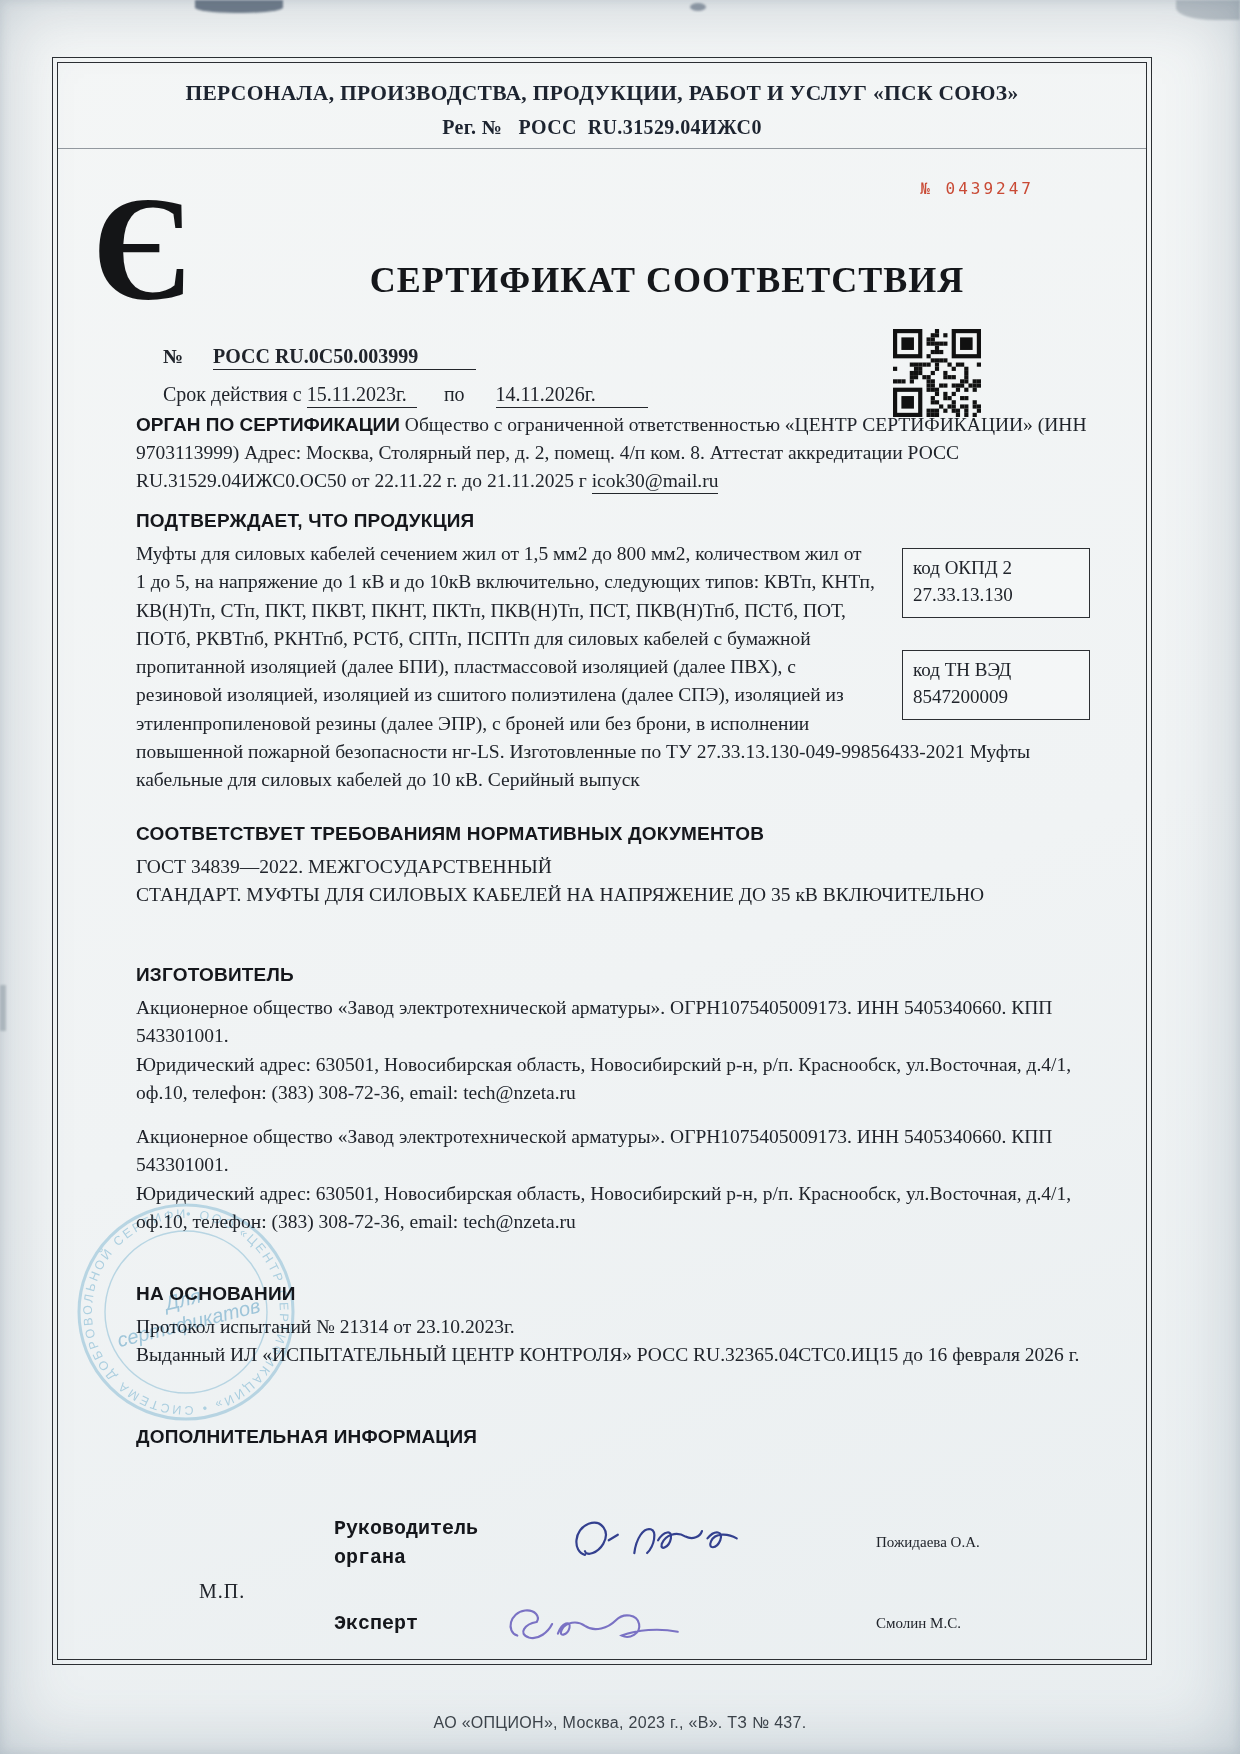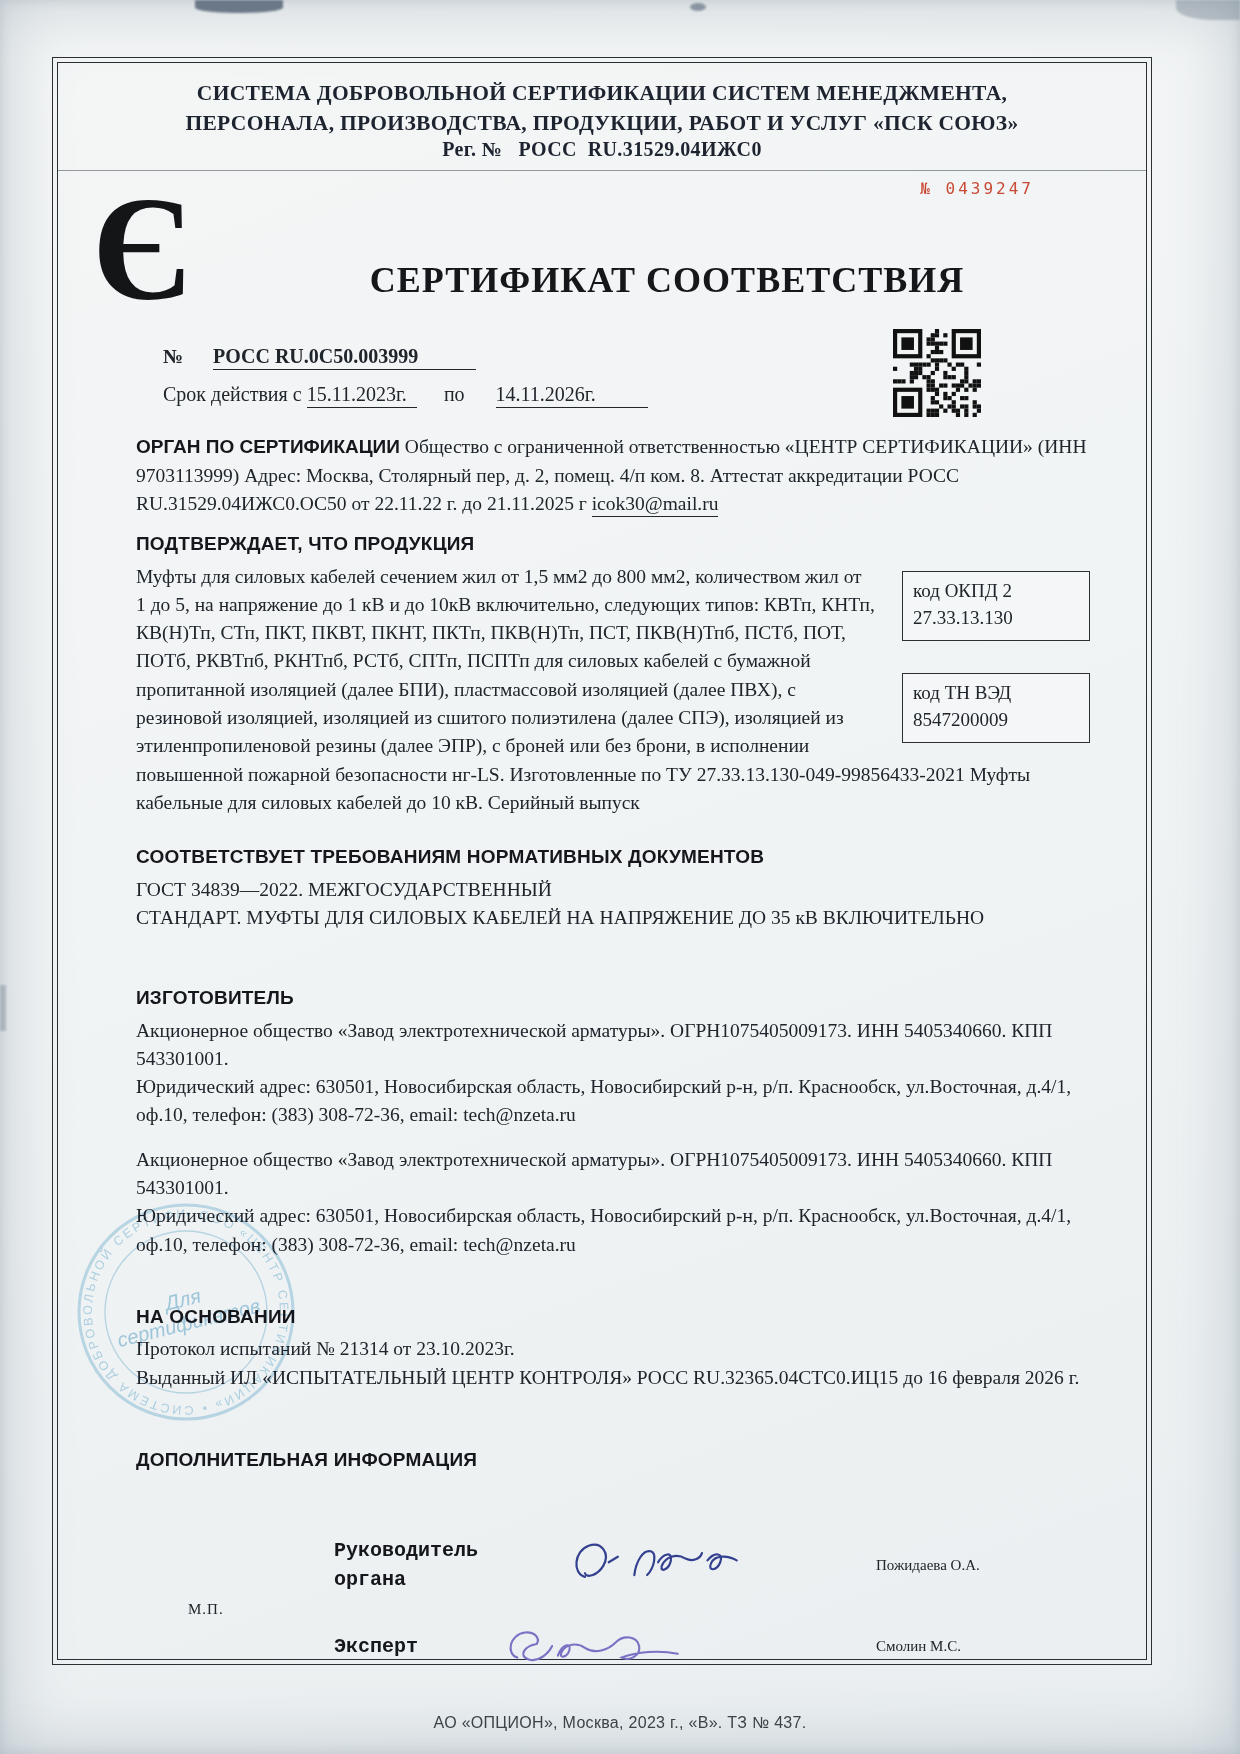--- a/index.html
+++ b/index.html
@@ -22,21 +22,21 @@
   .frame{position:absolute;left:52px;top:57px;width:1098px;height:1606px;border:1.8px solid #2c2f33;}
   .frame-inner{position:absolute;inset:4px;border:1.2px solid #2c2f33;}
   .content{position:absolute;inset:0;}
 
   .doc-header{
     text-align:center;padding:16px 30px 9px;margin:0 0 0 0;
     border-bottom:1px solid rgba(50,60,72,.5);
     font-weight:700;color:#1d2430;
   }
   .doc-header .hl{font-size:21.5px;line-height:1.38;letter-spacing:.3px;}
-  .doc-header .reg{font-size:20px;letter-spacing:.4px;}
+  .doc-header .reg{font-size:20px;margin-top:7px;letter-spacing:.4px;}
   .ws{white-space:pre-wrap;}
 
   .serial{
     position:absolute;top:116px;right:112px;
     font-family:"DejaVu Sans Mono",monospace;font-size:16px;letter-spacing:3px;
     color:#c94a35;font-weight:400;
   }
   .logo{
     position:absolute;left:34px;top:112px;font-size:148px;line-height:1;
     font-weight:700;color:#141517;font-family:"Liberation Serif",serif;
@@ -80,21 +80,21 @@
 
   .sig-block{position:relative;margin-top:60px;height:210px;}
   .sig-grid{
     display:grid;grid-template-columns:225px 185px 1fr;column-gap:0;
     padding-left:198px;row-gap:20px;align-items:center;
   }
   .sig-label{font-family:Liberation Mono, monospace;font-weight:700;font-size:20px;color:#15171c;}
   .sig-name{font-size:15px;padding-left:132px;}
   .sig-svg{overflow:visible;}
   .sig2{margin-left:-58px;}
-  .mp{position:absolute;left:52px;top:66px;font-size:15px;letter-spacing:1px;}
+  .mp{position:absolute;left:63px;top:66px;font-size:20px;letter-spacing:1px;}
 
   .stamp{
     position:absolute;left:70px;top:1196px;opacity:.85;pointer-events:none;
     mix-blend-mode:multiply;filter:blur(.3px);
   }
 
   .page-footer{
     position:absolute;left:0;right:0;bottom:22px;text-align:center;
     font-family:"Liberation Sans",sans-serif;font-size:16px;color:#3c4248;letter-spacing:.3px;
   }
@@ -107,21 +107,20 @@
   <div class="smudge s1"></div>
   <div class="smudge s2"></div>
   <div class="smudge s3"></div>
   <div class="smudge s4"></div>
 
   <div class="frame">
     <div class="frame-inner">
       <div class="content">
 
         <div class="doc-header">
-          <div class="hl">СИСТЕМА ДОБРОВОЛЬНОЙ СЕРТИФИКАЦИИ СИСТЕМ МЕНЕДЖМЕНТА,</div>
           <div class="hl">ПЕРСОНАЛА, ПРОИЗВОДСТВА, ПРОДУКЦИИ, РАБОТ И УСЛУГ «ПСК СОЮЗ»</div>
           <div class="reg ws">Рег. №   РОСС  RU.31529.04ИЖС0</div>
         </div>
 
         <div class="serial ws">№ 0439247</div>
 
         <div class="logo">Є</div>
 
         <div class="doc-title">СЕРТИФИКАТ СООТВЕТСТВИЯ</div>
 

